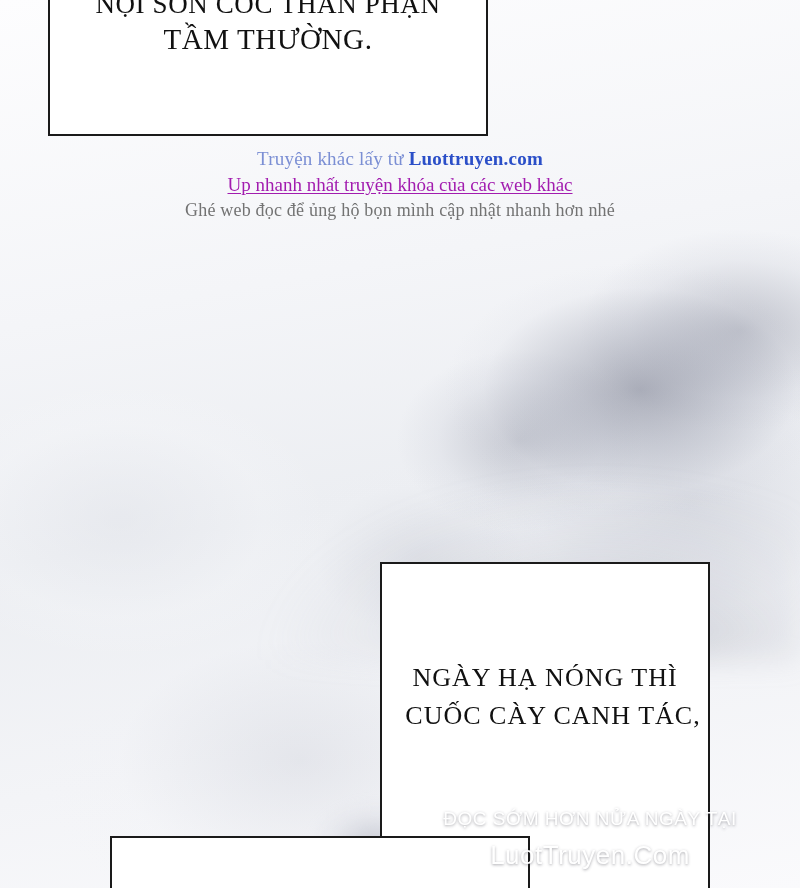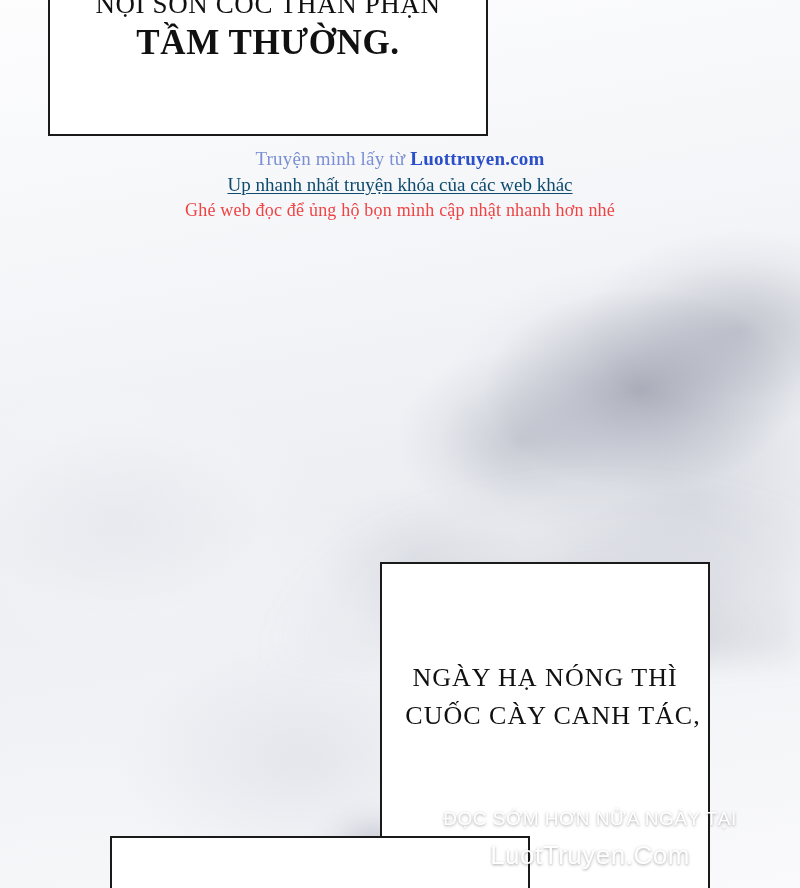--- a/index.html
+++ b/index.html
@@ -76,22 +76,21 @@
     font-family: "Liberation Serif", serif;
     letter-spacing: 0.6px;
     line-height: 1.22;
   }
   .panel-top .line1 {
     top: 78px;
     font-size: 27px;
   }
   .panel-top .line2 {
     top: 112px;
-    font-size: 35px;
-    font-weight: bold;
+    font-size: 29px;
   }
 
   .panel-mid .line1 {
     top: 98px;
     font-size: 26px;
     letter-spacing: 1px;
   }
   .panel-mid .line2 {
     top: 136px;
     font-size: 26px;
@@ -112,28 +111,28 @@
     color: #7b8fd4;
     letter-spacing: 0.2px;
     margin-bottom: 4px;
   }
   .promo-line1 .brand {
     color: #2b4fc8;
     font-weight: bold;
   }
   .promo-line2 {
     font-size: 19px;
-    color: #0c4a6e;
+    color: #a21caf;
     text-decoration: underline;
     text-underline-offset: 2px;
     margin-bottom: 4px;
   }
   .promo-line3 {
     font-size: 18px;
-    color: #ef4444;
+    color: #737373;
     letter-spacing: 0.2px;
   }
 
   
   .overlay-wm {
     position: absolute;
     left: 380px;
     width: 420px;
     text-align: center;
     font-family: "Liberation Sans", sans-serif;
@@ -158,21 +157,21 @@
   <div class="art-haze"></div>
   <div class="art-smudge"></div>
 </div>
 
 <div class="panel panel-top">
   <div class="panel-text line1">NỘI SƠN CÓC THÂN PHẬN</div>
   <div class="panel-text line2">TẦM THƯỜNG.</div>
 </div>
 
 <div class="promo">
-  <div class="promo-line1"><span>Truyện mình lấy từ </span><span class="brand">Luottruyen.com</span></div>
+  <div class="promo-line1"><span>Truyện khác lấy từ </span><span class="brand">Luottruyen.com</span></div>
   <div class="promo-line2">Up nhanh nhất truyện khóa của các web khác</div>
   <div class="promo-line3">Ghé web đọc để ủng hộ bọn mình cập nhật nhanh hơn nhé</div>
 </div>
 
 <div class="panel panel-mid">
   <div class="panel-text line1">NGÀY HẠ NÓNG THÌ</div>
   <div class="panel-text line2">CUỐC CÀY CANH TÁC,</div>
 </div>
 
 <div class="panel panel-bottom"></div>

